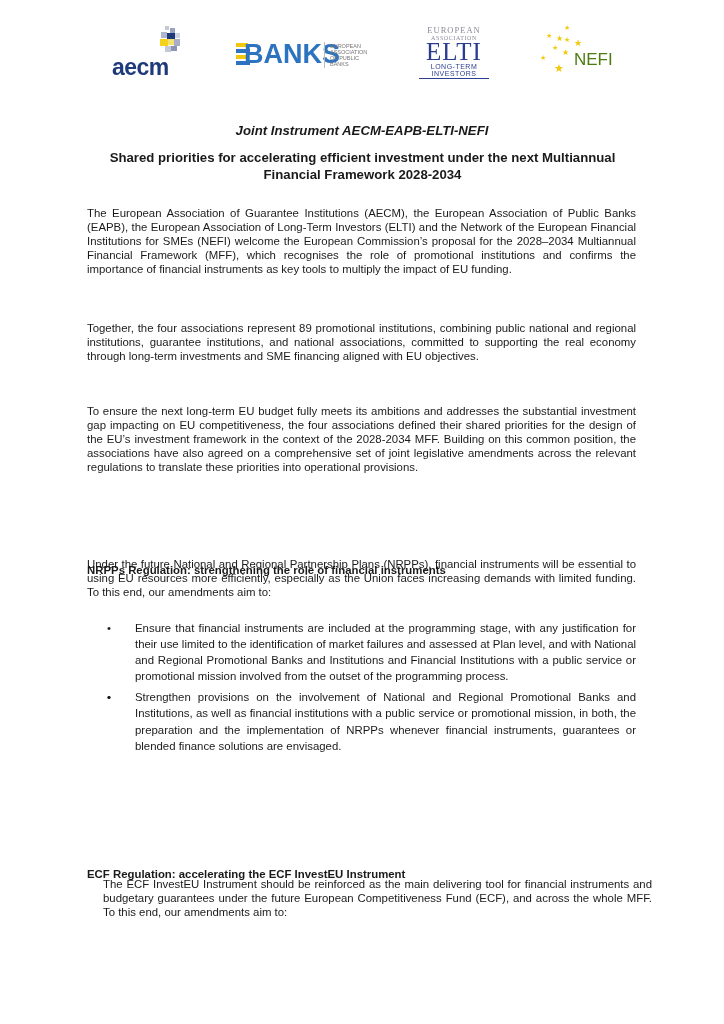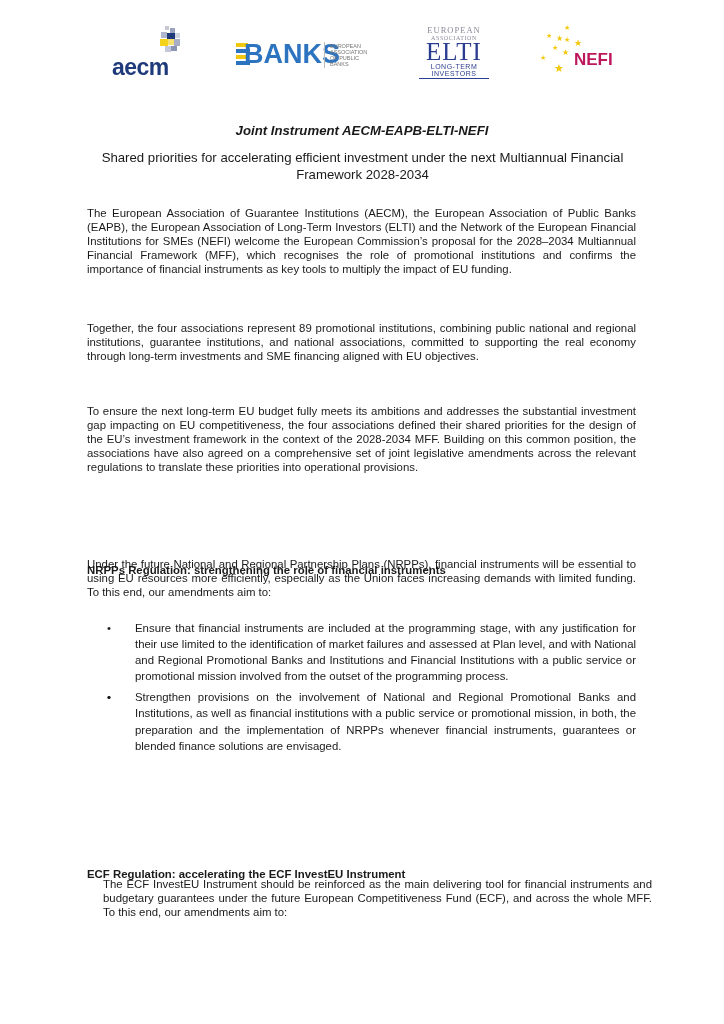--- a/index.html
+++ b/index.html
@@ -19,25 +19,25 @@
   .eapb .sep { position: absolute; left: 88px; top: 2px; width: 1px; height: 26px; background: #bbb; }
   .eapb .sub { position: absolute; left: 94px; top: 3px; font-size: 5.5px; line-height: 6px; color: #777; }
   .elti { left: 419px; top: 4px; width: 70px; height: 56px; text-align: center; }
   .elti .l1 { font-family: "Liberation Serif", serif; font-size: 8.5px; color: #8a8a9a; letter-spacing: 1px; line-height: 9px; }
   .elti .l2 { font-family: "Liberation Serif", serif; font-size: 6px; color: #8a8a9a; line-height: 6px; letter-spacing: 0.6px; }
   .elti .l3 { font-family: "Liberation Serif", serif; font-size: 25px; color: #2a3d8f; line-height: 22px; letter-spacing: 1px; }
   .elti .l4 { font-size: 7px; color: #2a3d8f; line-height: 7px; letter-spacing: 0.5px; }
   .elti .line { height: 1px; background: #2a3d8f; margin-top: 1px; }
   .nefi { left: 534px; top: 2px; width: 80px; height: 56px; }
   .nefi .star { position: absolute; color: #f2c80c; }
-  .nefi .word { position: absolute; left: 40px; top: 26px; font-size: 17px; font-weight: bold; color: #be185d; }
+  .nefi .word { position: absolute; left: 40px; top: 26px; font-size: 17px; font-weight: normal; color: #4d7c0f; }
 
   
   .title1 { position: absolute; top: 123px; left: 0; width: 724px; text-align: center; font-size: 13.2px; font-style: italic; font-weight: bold; }
-  .title2 { position: absolute; top: 149px; left: 90px; width: 545px; text-align: center; font-size: 13.2px; font-weight: normal; line-height: 17px; }
+  .title2 { position: absolute; top: 149px; left: 90px; width: 545px; text-align: center; font-size: 13.2px; font-weight: bold; line-height: 17px; }
   .para { position: absolute; left: 87px; width: 549px; font-size: 11.4px; line-height: 14px; text-align: justify; }
   .heading { position: absolute; left: 87px; font-size: 11.4px; font-weight: bold; margin-top: 28px; }
   .bullets { position: absolute; left: 87px; width: 549px; margin: 0; padding: 0; list-style: none; }
   .bullets li { position: relative; padding-left: 48px; font-size: 11.4px; line-height: 16.1px; text-align: justify; margin-bottom: 5px; }
   .bullets li .dot { position: absolute; left: 20px; top: 0; }
 </style>
 </head>
 <body>
 
 <div class="page">

